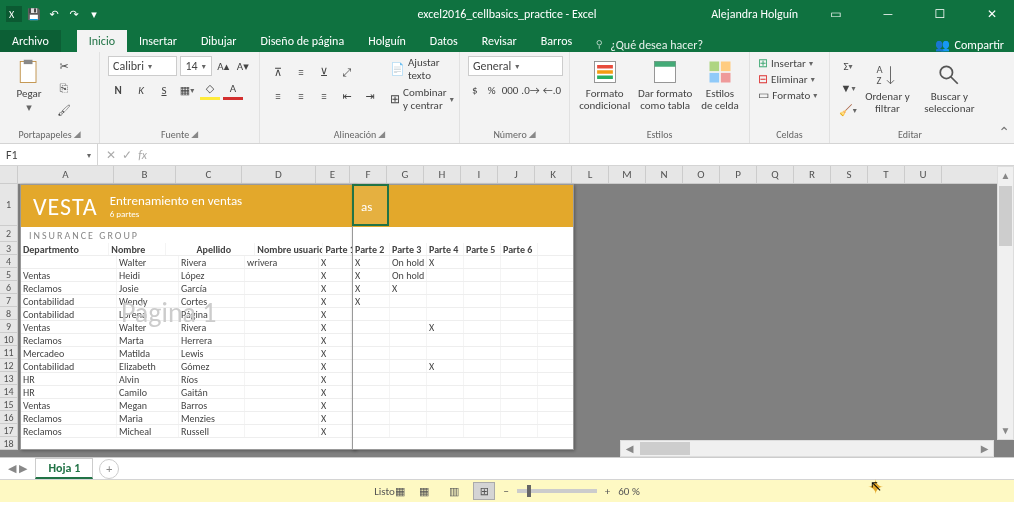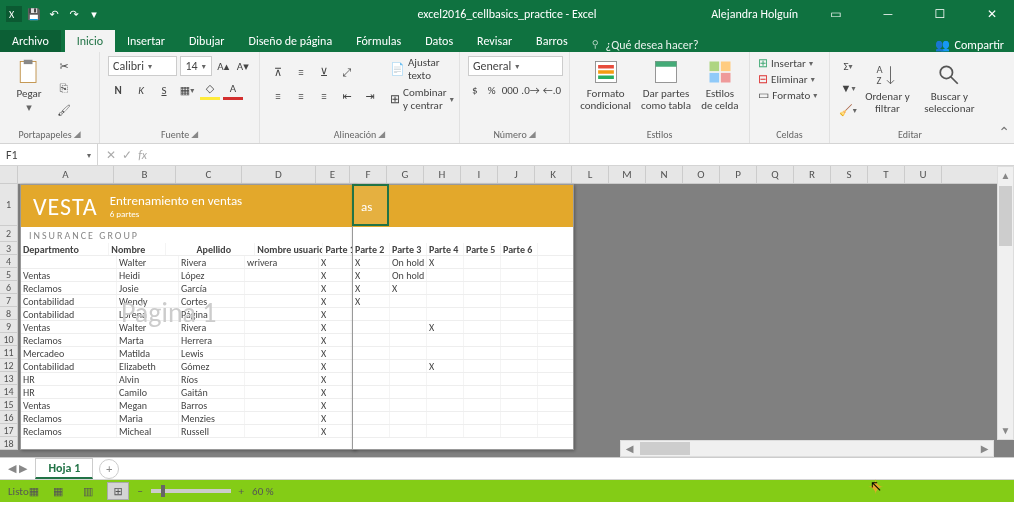--- a/index.html
+++ b/index.html
@@ -6,21 +6,21 @@
 body{width:1014px;height:509px;overflow:hidden;background:#fff;font-size:12px;color:#444}
 .titlebar{height:28px;background:#0f7240;display:flex;align-items:center;color:#fff;position:relative}
 .tb-left{display:flex;align-items:center;gap:4px;padding:0 6px}
 .tb-ic{width:16px;height:16px;display:flex;align-items:center;justify-content:center;font-size:11px}
 .tb-title{position:absolute;left:50%;transform:translateX(-50%);font-size:12px}
 .tb-right{position:absolute;right:0;display:flex;align-items:center;gap:8px}
 .tb-btn{width:44px;height:28px;display:flex;align-items:center;justify-content:center}
 .ribbon-tabs{height:24px;background:#0f7240;display:flex;align-items:flex-end;color:#fff;font-size:12px}
 .rtab{padding:4px 12px;cursor:pointer}
 .rtab.act{background:#f3f3f3;color:#217346}
-.rtab.file{background:#0c5f35;margin-right:4px}
+.rtab.file{background:#0c5f35;margin-right:16px}
 .tell{display:flex;align-items:center;gap:4px;margin-left:10px;opacity:.9}
 .tell svg{width:12px;height:12px}
 .share{position:absolute;right:10px;display:flex;align-items:center;gap:4px}
 .ribbon{height:92px;background:#f3f3f3;border-bottom:1px solid #d4d4d4;display:flex;position:relative}
 .group{border-right:1px solid #e1e1e1;padding:4px 8px 2px;display:flex;flex-direction:column;justify-content:space-between}
 .group-body{display:flex;gap:4px;align-items:flex-start}
 .group-lbl{text-align:center;font-size:10px;color:#666;display:flex;justify-content:center;gap:2px}
 .rlauncher{font-size:9px;color:#888}
 .bigbtn{display:flex;flex-direction:column;align-items:center;gap:2px;padding:2px;min-width:42px}
 .bigbtn svg{width:28px;height:28px}
@@ -61,21 +61,21 @@
 .scrollh{position:absolute;bottom:0;right:20px;left:620px;height:17px;background:#f0f0f0;border:1px solid #ddd;display:flex;align-items:center}
 .scrollh .arr{width:17px;text-align:center;color:#888;font-size:10px}
 .scrollh .thumb{width:50px;height:13px;background:#cdcdcd;margin-left:2px}
 .scrollv{position:absolute;right:0;top:0;width:17px;bottom:17px;background:#f0f0f0;border:1px solid #ddd;display:flex;flex-direction:column;align-items:center}
 .scrollv .arr{height:17px;line-height:17px;color:#888;font-size:10px}
 .scrollv .thumb{height:60px;width:13px;background:#cdcdcd;margin-top:2px}
 .tabs-row{height:22px;background:#fff;display:flex;align-items:center;border-bottom:1px solid #d4d4d4}
 .tab-nav{padding:0 8px;color:#888;font-size:11px}
 .stab{padding:2px 12px;border:1px solid #ccc;border-bottom:2px solid #217346;font-weight:bold;color:#217346;background:#fff}
 .newtab{width:20px;height:20px;border:1px solid #ccc;border-radius:50%;margin-left:6px;text-align:center;line-height:18px;color:#888}
-.status{height:22px;background:#84cc16;display:flex;align-items:center;justify-content:flex-start;padding:0 8px;font-size:11px;color:#555}
+.status{height:22px;background:#fef9c3;display:flex;align-items:center;justify-content:center;padding:0 8px;font-size:11px;color:#555}
 .status-r{display:flex;align-items:center;gap:8px}
 .viewbtn{width:22px;height:18px;display:flex;align-items:center;justify-content:center;border:1px solid transparent}
 .viewbtn.act{background:#d4d4d4;border-color:#aaa}
 .zoom-slider{width:80px;height:4px;background:#ccc;position:relative}
 .zoom-slider::after{content:"";position:absolute;left:10px;top:-4px;width:4px;height:12px;background:#666}
 .cursor-star{position:absolute;right:130px;bottom:10px;font-size:20px;color:#e3a82b;pointer-events:none}
 .cursor-arrow{position:absolute;right:132px;bottom:14px;font-size:14px;color:#000;pointer-events:none}
 .cell-sel{position:absolute;border:2px solid #217346;background:rgba(255,255,255,.1);pointer-events:none}
 </style>
 </head>
@@ -103,21 +103,21 @@
   <div class="tb-btn">✕</div>
  </div>
 </div>
 
 <div class="ribbon-tabs" style="position:relative">
  <div class="rtab file">Archivo</div>
  <div class="rtab act">Inicio</div>
  <div class="rtab">Insertar</div>
  <div class="rtab">Dibujar</div>
  <div class="rtab">Diseño de página</div>
- <div class="rtab">Fórmulas</div>
+ <div class="rtab">Holguín</div>
  <div class="rtab">Datos</div>
  <div class="rtab">Revisar</div>
  <div class="rtab">Barros</div>
  <div class="tell">
       <svg viewBox="0 0 16 16">
         <circle cx="7" cy="5" r="3" fill="none" stroke="#fff"></circle>
         <path d="M7 9v4" stroke="#fff"></path>
       </svg>
       <span>¿Qué desea hacer?</span>
     </div>
@@ -239,21 +239,21 @@
             <rect x="7" y="14" width="18" height="4" fill="#f39c12"></rect>
             <rect x="7" y="20" width="18" height="4" fill="#27ae60"></rect>
           </svg>
           <span>Formato condicional</span>
         </div>
    <div class="bigbtn">
           <svg viewBox="0 0 32 32">
             <rect x="4" y="4" width="24" height="24" fill="#fff" stroke="#888"></rect>
             <rect x="4" y="4" width="24" height="6" fill="#4a7"></rect>
           </svg>
-          <span>Dar partes como tabla</span>
+          <span>Dar formato como tabla</span>
         </div>
    <div class="bigbtn">
           <svg viewBox="0 0 32 32">
             <rect x="4" y="4" width="11" height="11" fill="#aed581"></rect>
             <rect x="17" y="4" width="11" height="11" fill="#ffcc80"></rect>
             <rect x="4" y="17" width="11" height="11" fill="#90caf9"></rect>
             <rect x="17" y="17" width="11" height="11" fill="#ef9a9a"></rect>
           </svg>
           <span>Estilos de celda</span>
         </div>

